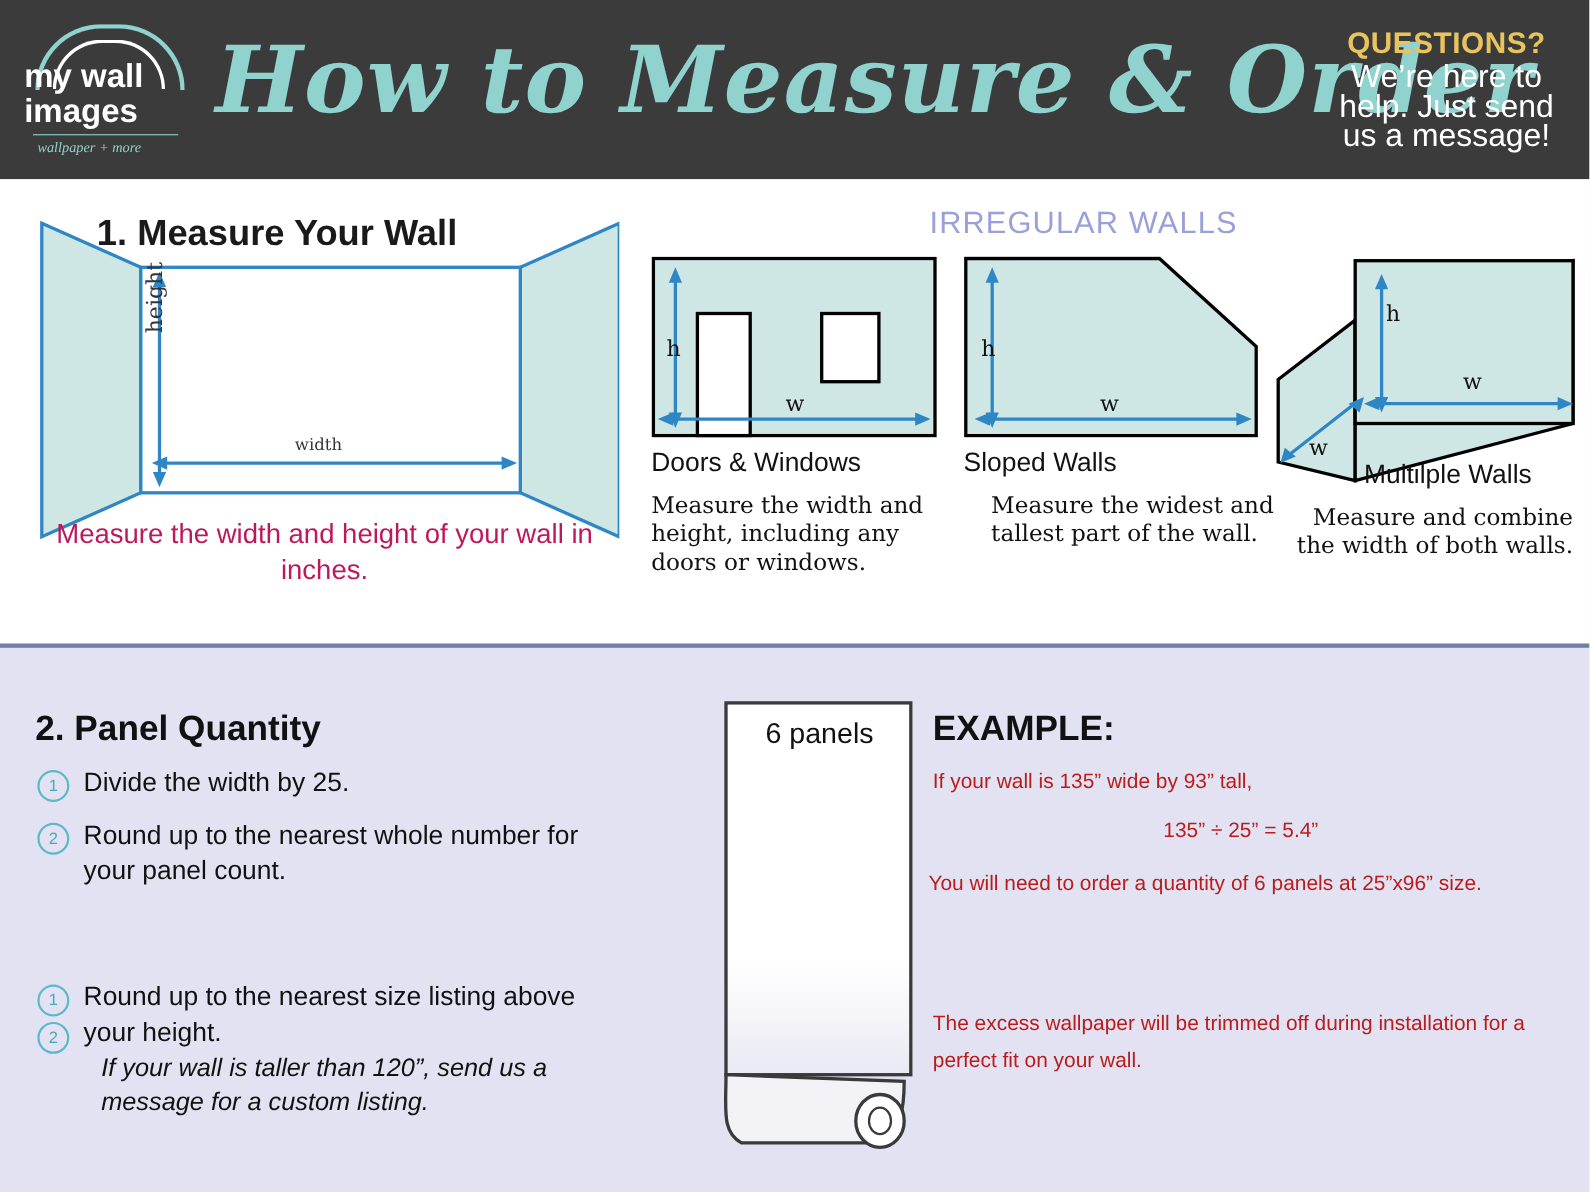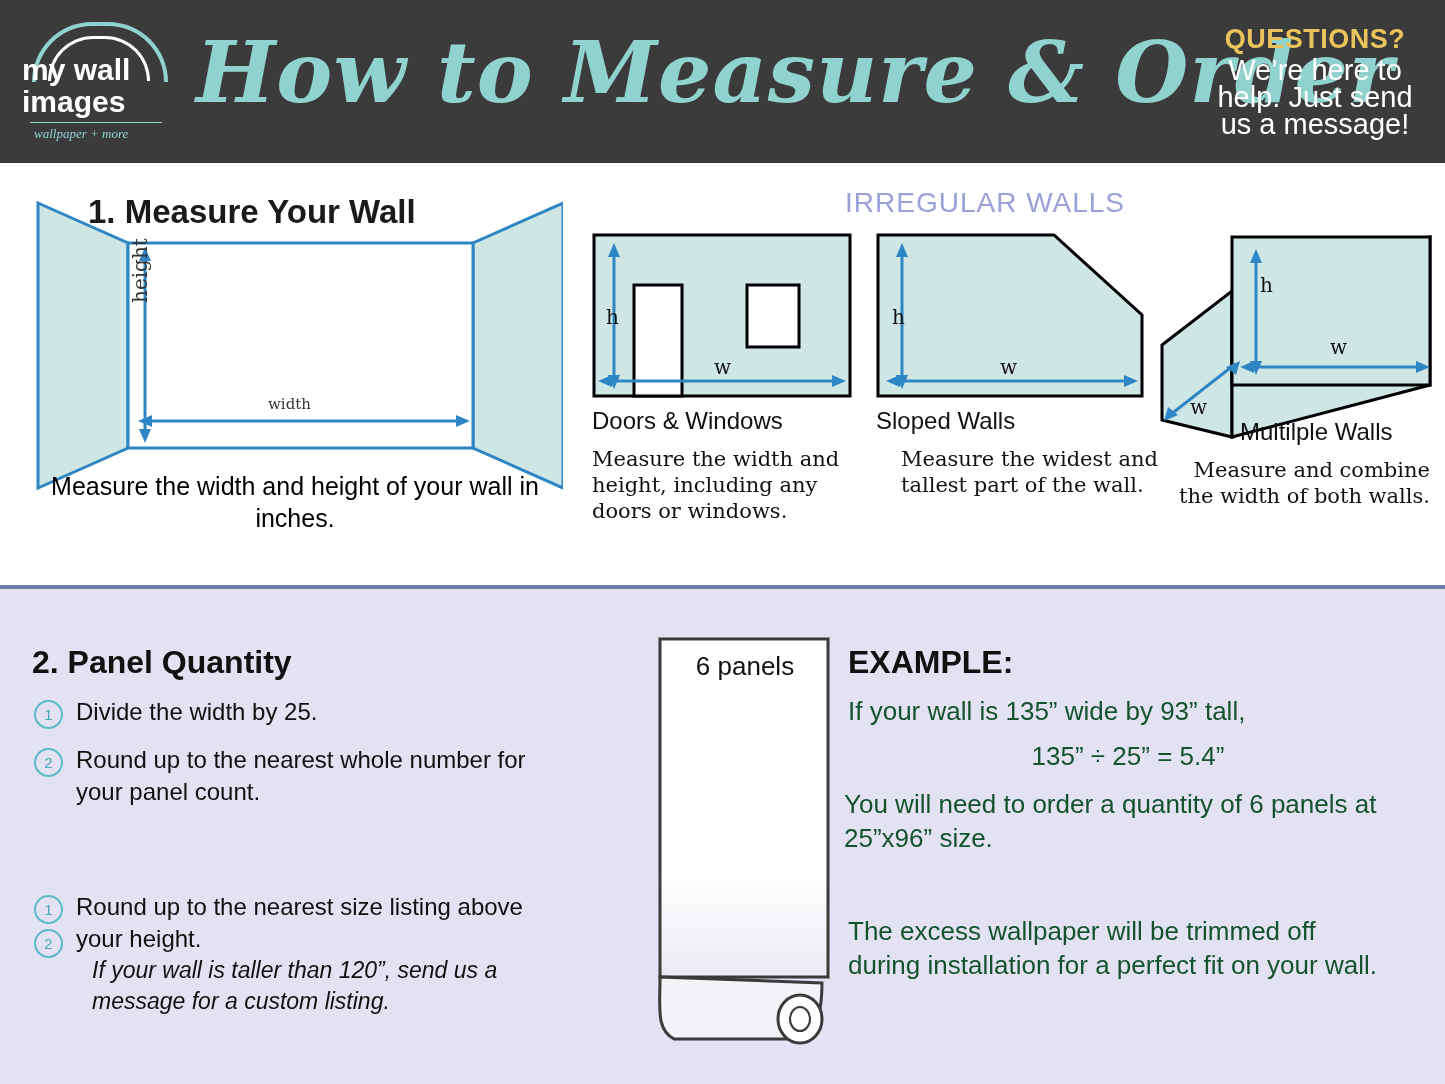--- a/index.html
+++ b/index.html
@@ -127,21 +127,21 @@
     width: 545px;
     height: 330px;
   }
   .s1-caption {
     position: absolute;
     left: 30px; top: 307px;
     width: 530px;
     text-align: center;
     font-size: 25px;
     line-height: 32px;
-    color: #000000;
+    color: #be185d;
   }
   .irregular-title {
     position: absolute;
     left: 845px; top: 24px;
     font-size: 28px;
     color: #9aa0d8;
     letter-spacing: 1px;
   }
   .sub-head {
     position: absolute;
@@ -204,23 +204,23 @@
   }
   .example-title {
     position: absolute;
     left: 848px; top: 55px;
     font-size: 32px;
     font-weight: bold;
     color: #111111;
   }
   .ex-line {
     position: absolute;
-    font-size: 26px;
+    font-size: 19px;
     line-height: 34px;
-    color: #14532d;
+    color: #b91c1c;
   }
   .panel-roll {
     position: absolute;
     left: 650px; top: 48px;
     width: 190px;
     height: 440px;
   }
   .panel-label {
     position: absolute;
     left: 672px; top: 62px;

